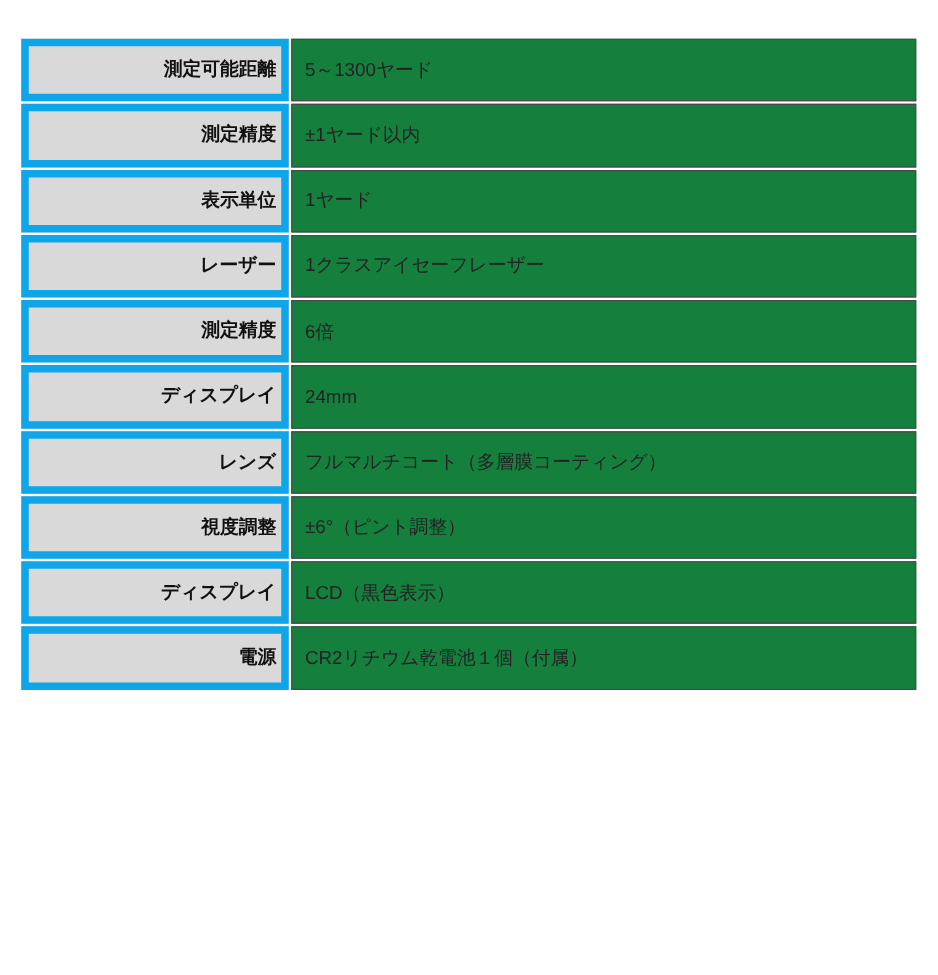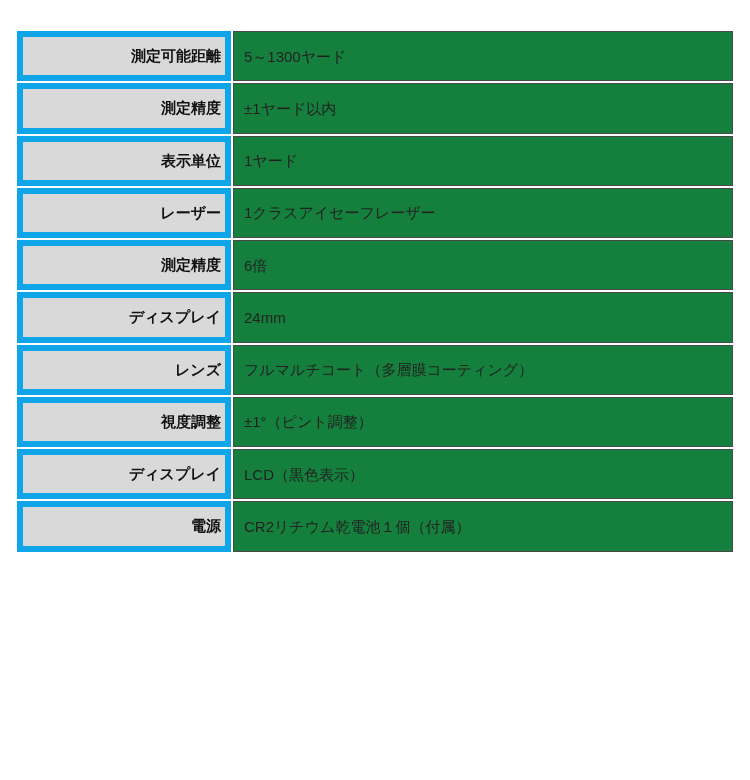--- a/index.html
+++ b/index.html
@@ -80,21 +80,21 @@
         <tr>
           <th class="label-cell" scope="row">ディスプレイ</th>
           <td class="value-cell">24mm</td>
         </tr>
         <tr>
           <th class="label-cell" scope="row">レンズ</th>
           <td class="value-cell">フルマルチコート（多層膜コーティング）</td>
         </tr>
         <tr>
           <th class="label-cell" scope="row">視度調整</th>
-          <td class="value-cell">±1°（ピント調整）</td>
+          <td class="value-cell">±6°（ピント調整）</td>
         </tr>
         <tr>
           <th class="label-cell" scope="row">ディスプレイ</th>
           <td class="value-cell">LCD（黒色表示）</td>
         </tr>
         <tr>
           <th class="label-cell" scope="row">電源</th>
           <td class="value-cell">CR2リチウム乾電池１個（付属）</td>
         </tr>
       </tbody>

